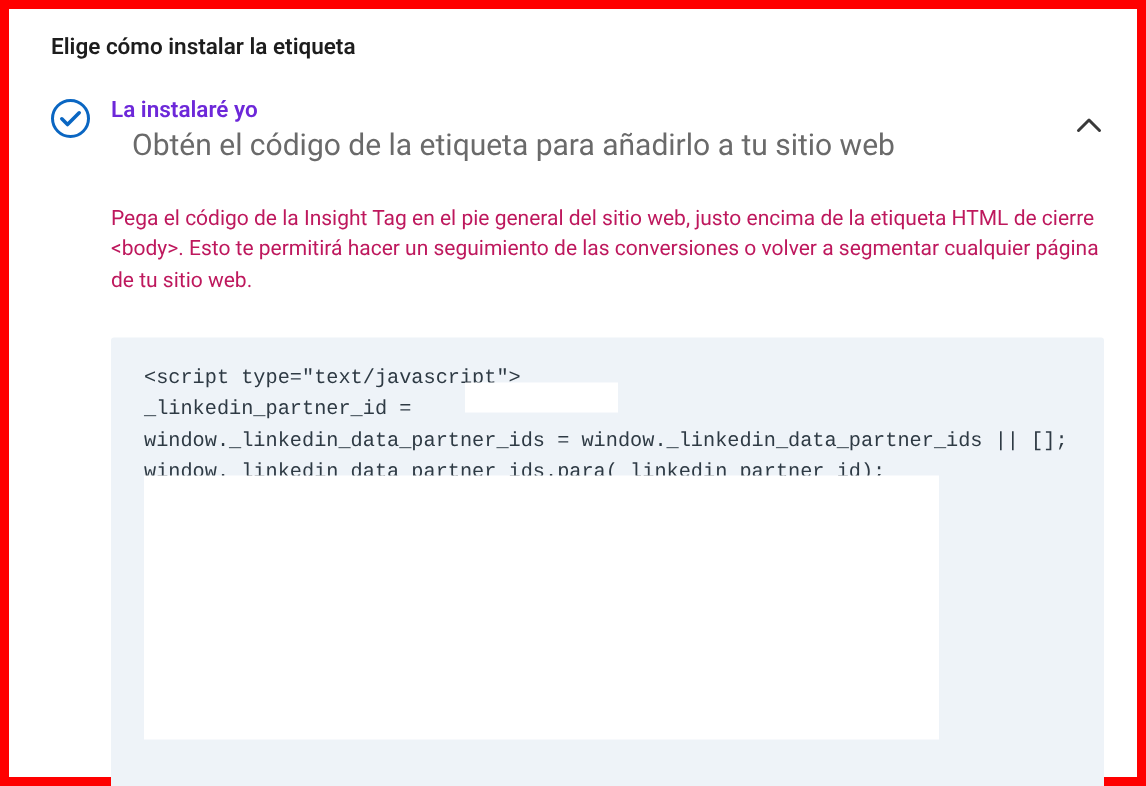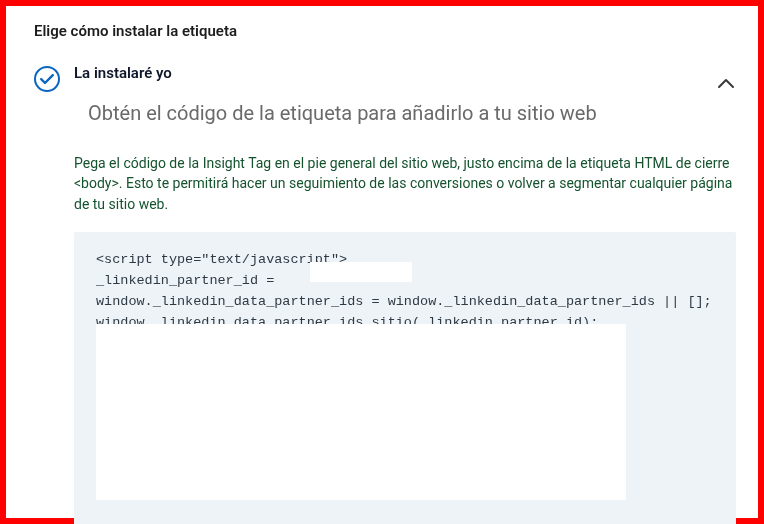--- a/index.html
+++ b/index.html
@@ -32,42 +32,42 @@
     .radio-circle {
       width: 26px;
       height: 26px;
       flex-shrink: 0;
       margin-top: 2px;
     }
     .option-text { flex: 1; }
     .option-title {
       font-size: 15px;
       font-weight: 600;
-      color: #0f172a;
-      margin-bottom: 19px;
+      color: #6d28d9;
+      margin-bottom: 2px;
     }
     .option-sub {
       font-size: 20px;
       color: #6a6a6a;
       margin-left: 14px;
     }
     .chevron {
       width: 20px;
       height: 20px;
       flex-shrink: 0;
       margin-top: 10px;
       margin-right: 6px;
     }
     .description {
       font-size: 14px;
-      color: #14532d;
+      color: #be185d;
       line-height: 1.45;
       margin-left: 40px;
       margin-right: 6px;
-      margin-bottom: 18px;
+      margin-bottom: 28px;
     }
     .code-block {
       background: #eef3f8;
       margin-left: 40px;
       margin-right: 6px;
       padding: 18px 22px;
       font-family: "Courier New", Courier, monospace;
       font-size: 13.5px;
       color: #2e3a44;
       line-height: 1.55;
@@ -107,21 +107,21 @@
         <path d="M3 13 L10 6 L17 13" fill="none" stroke="#3a3a3a" stroke-width="2" stroke-linecap="round" stroke-linejoin="round"></path>
       </svg>
     </span>
   </div>
 
   <div class="description">Pega el código de la Insight Tag en el pie general del sitio web, justo encima de la etiqueta HTML de cierre &lt;body&gt;. Esto te permitirá hacer un seguimiento de las conversiones o volver a segmentar cualquier página de tu sitio web.</div>
 
   <div class="code-block"><span>&lt;script type="text/javascript"&gt;</span>
 <span>_linkedin_partner_id = </span>
 <span>window._linkedin_data_partner_ids = window._linkedin_data_partner_ids || [];</span>
-<span>window._linkedin_data_partner_ids.sitio(_linkedin_partner_id);</span>
+<span>window._linkedin_data_partner_ids.para(_linkedin_partner_id);</span>
 <span>                                                                              
                                                                               
                                                                               
                                                                               
                                                                               
                                                                               
                                                                               
                                                                               
                                                                               </span><div class="mask-box mask1"></div><div class="mask-box mask2"></div></div>
 

